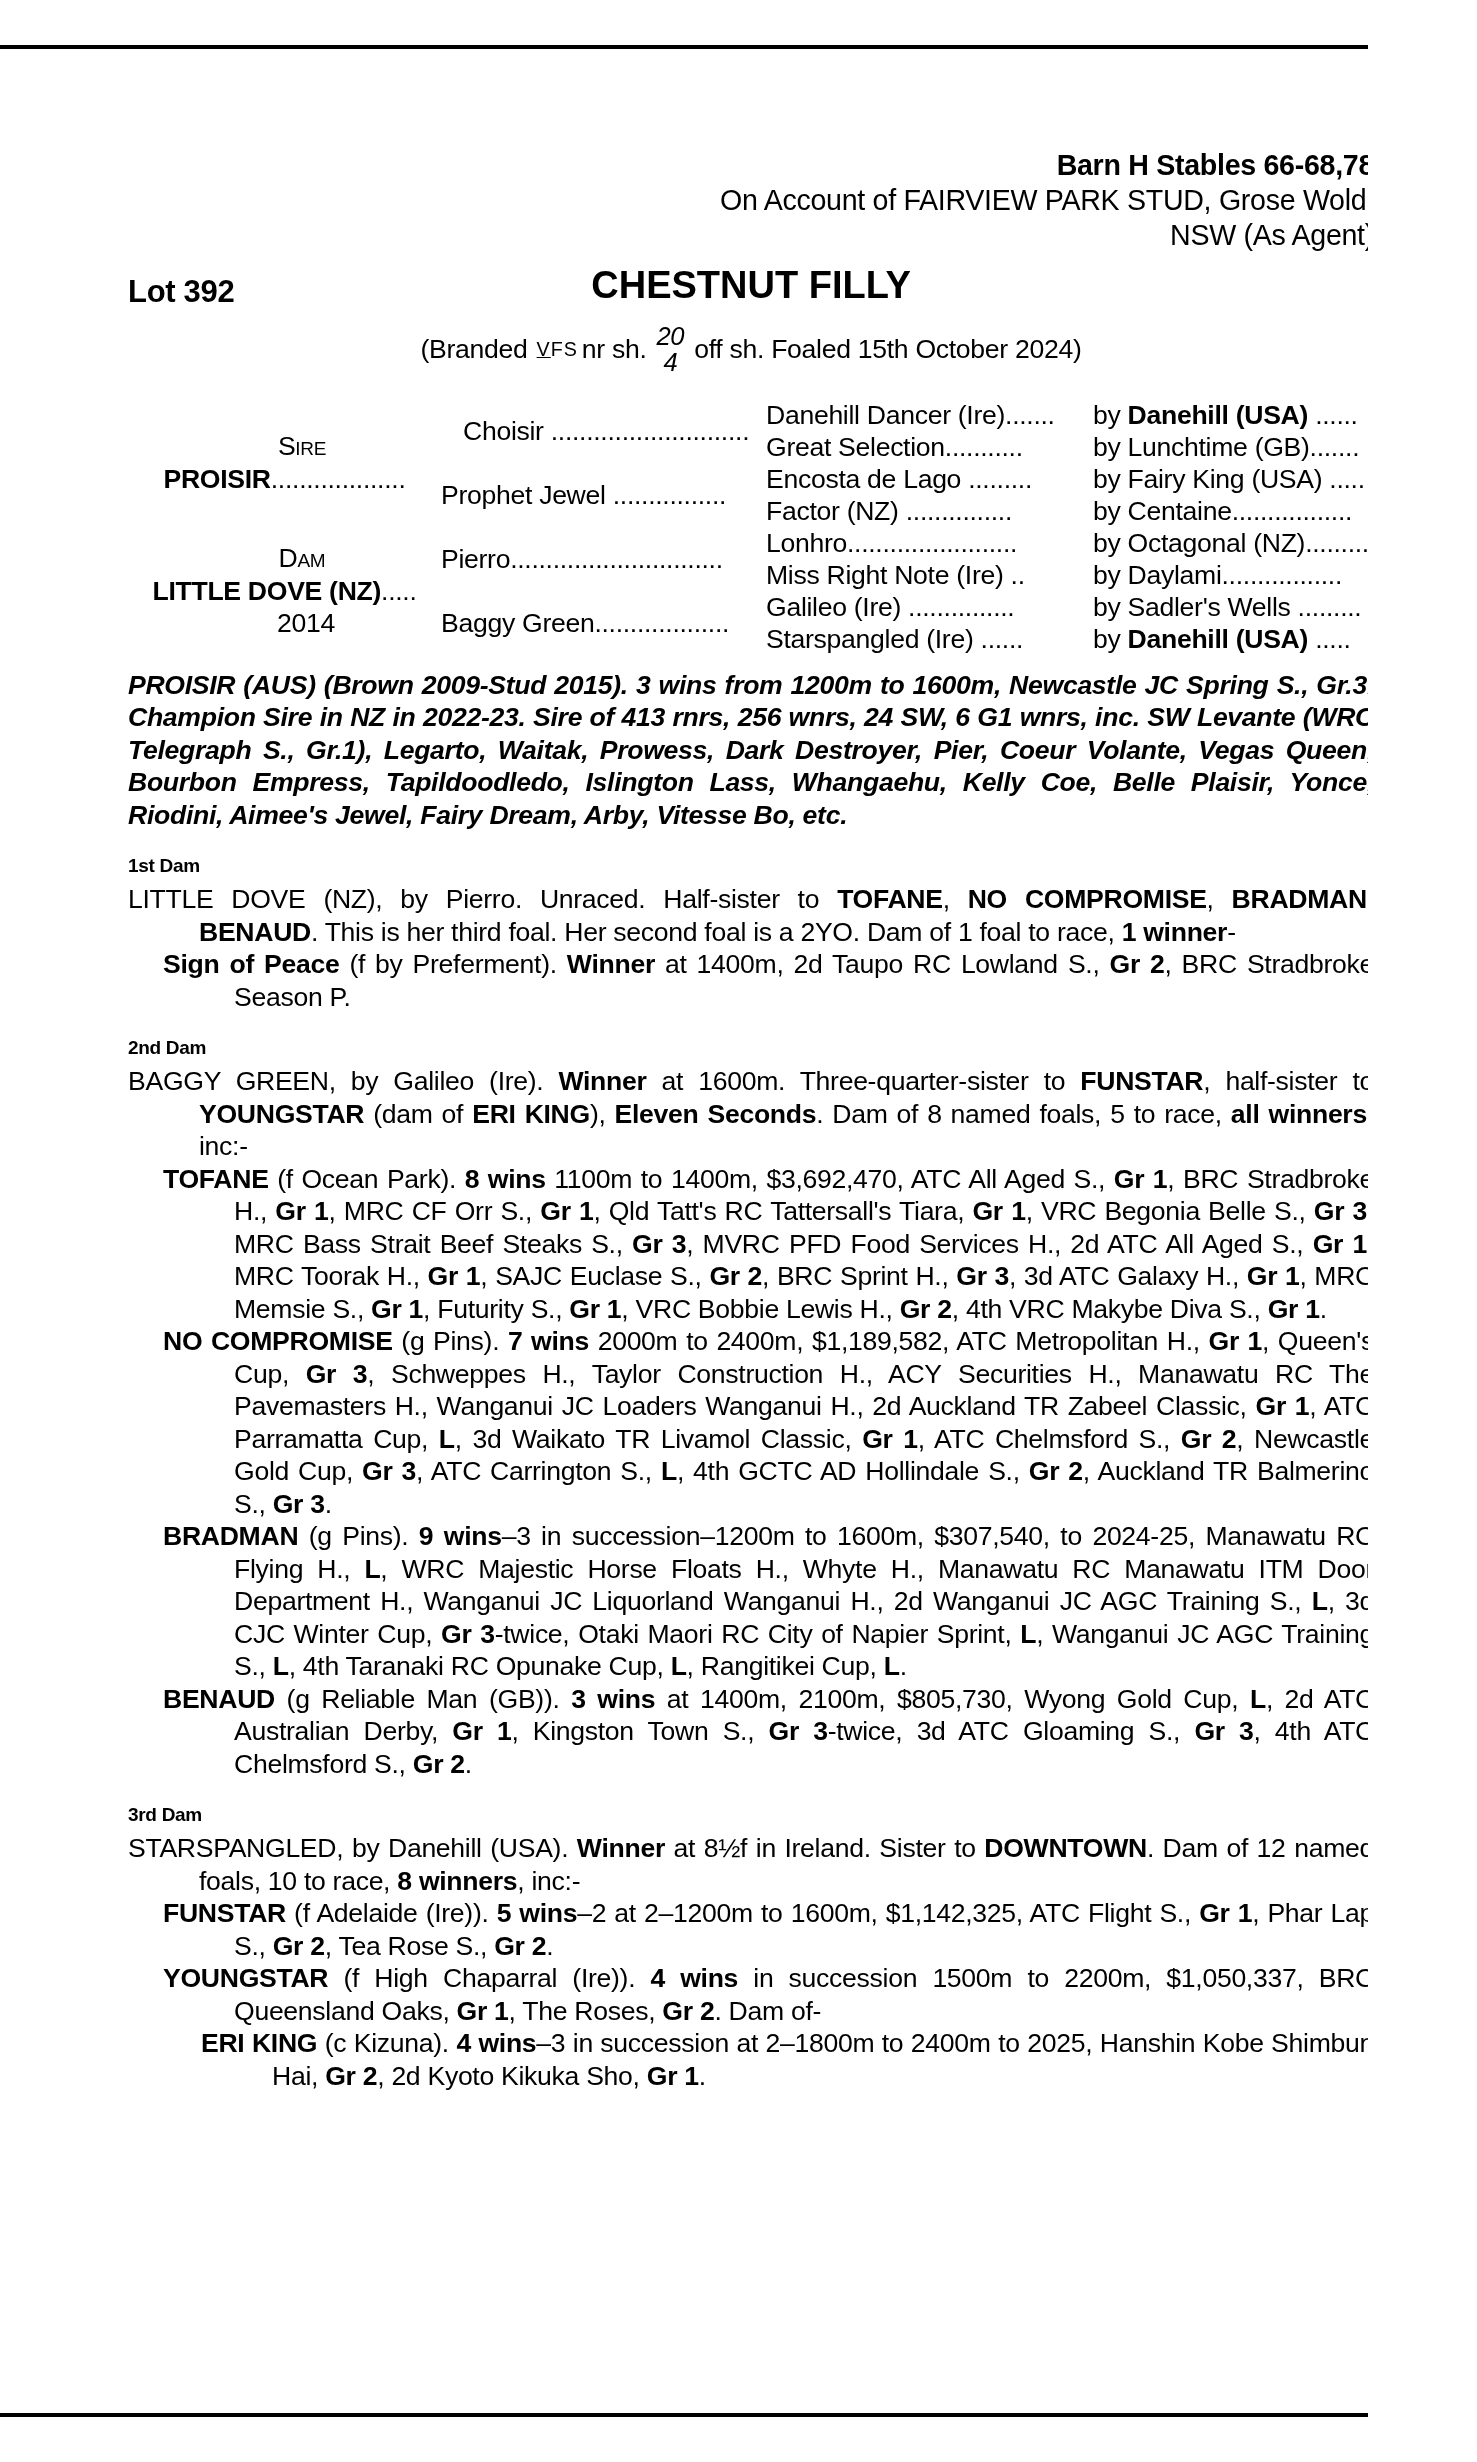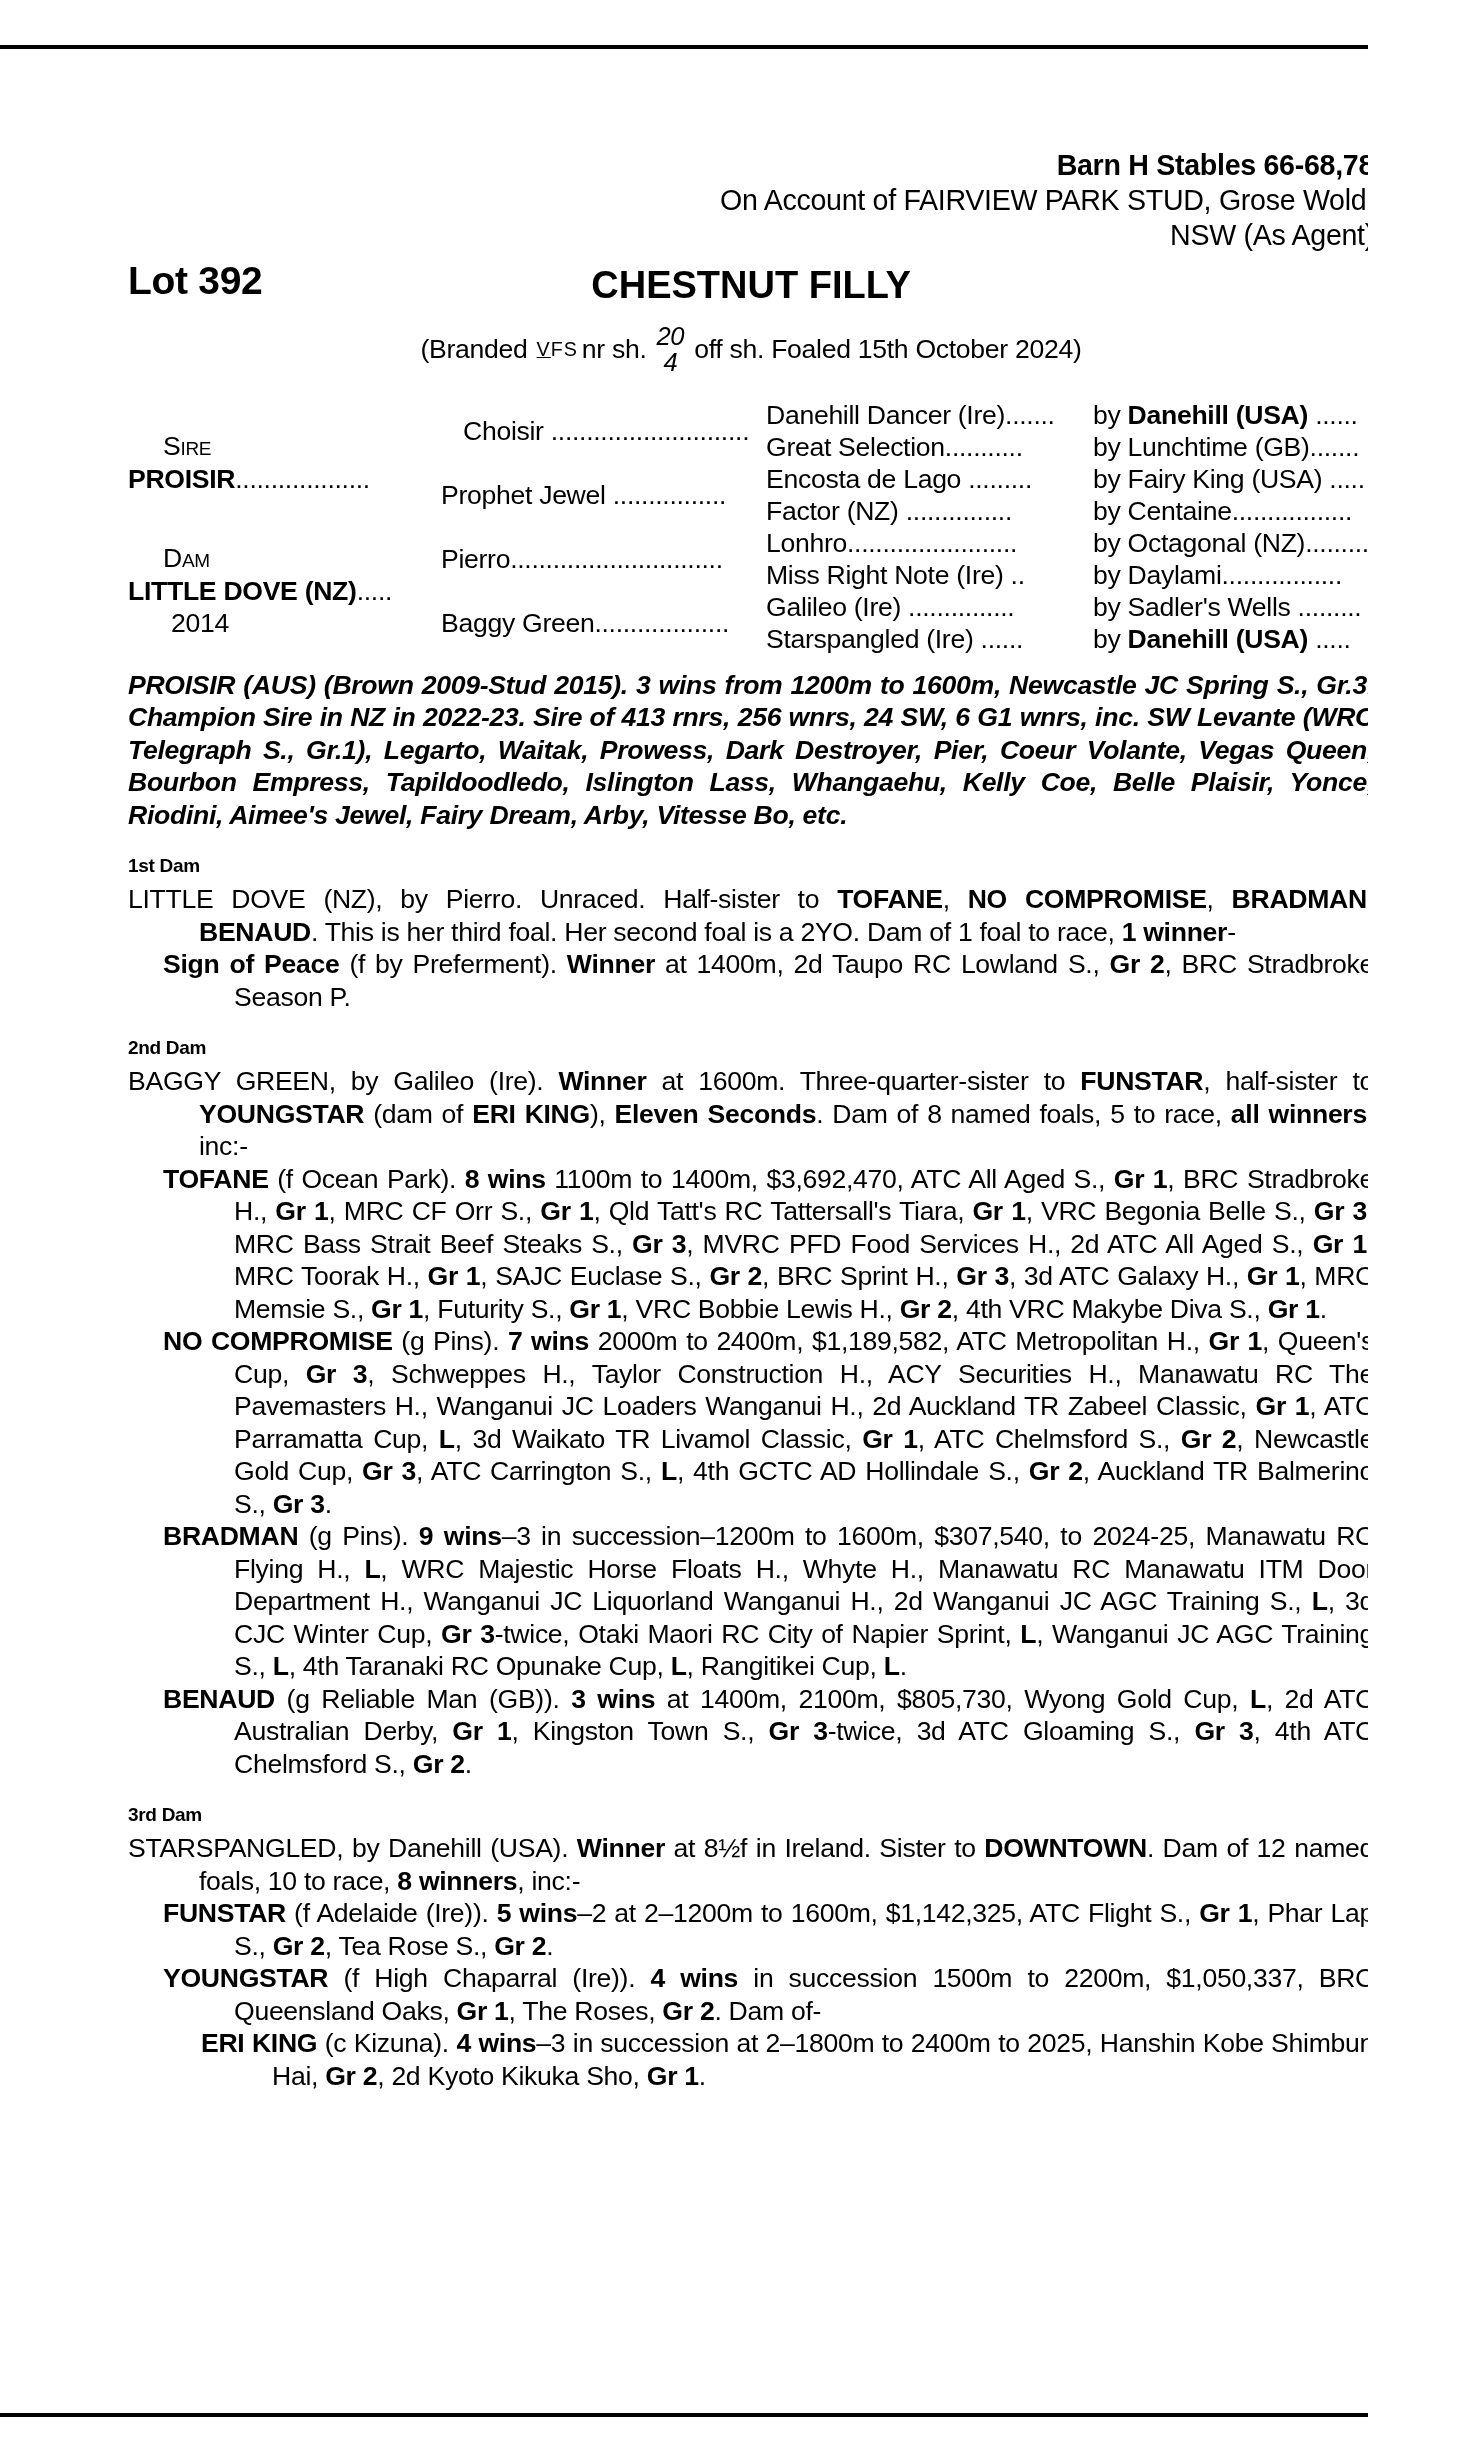--- a/index.html
+++ b/index.html
@@ -8,33 +8,33 @@
     font-family:"Liberation Sans",sans-serif;font-size:26.6px;line-height:32.5px;
     overflow:hidden;letter-spacing:-0.3px;
   }
   .rule{position:absolute;left:0;width:1478px;height:3.9px;background:#000;}
   .rule-top{top:45px;}
   .rule-bottom{top:2413px;}
   .content{position:absolute;left:128px;top:148px;width:1246px;}
   .barn{font-weight:bold;text-align:right;font-size:28.6px;line-height:35px;}
   .account{font-weight:normal;text-align:right;font-size:28.6px;line-height:35px;}
   .lot-row{position:relative;margin-top:7.9px;height:49px;}
-  .lot{position:absolute;left:0;top:4px;font-weight:bold;font-size:39px;}
+  .lot{position:absolute;left:0;top:15px;font-weight:bold;font-size:31px;}
   .title{text-align:center;font-weight:bold;font-size:38px;line-height:49px;letter-spacing:0;}
   .branded{display:flex;align-items:center;justify-content:center;height:79px;font-size:26.6px;}
   .brand{font-size:19.7px;letter-spacing:1px;margin:0 3.9px 0 2px;}
   .brand-v{text-decoration:underline;}
   .stack{display:inline-flex;flex-direction:column;align-items:center;line-height:26.6px;font-size:25.6px;margin:0 9.9px;font-style:italic;}
   .ped{
     display:grid;grid-template-columns:313px 325px 327px 281px;
     grid-auto-rows:32px;align-items:center;margin-top:9.9px;
     white-space:nowrap;font-size:26.6px;
   }
   .ped > div{overflow:hidden;}
-  .ped-block{display:flex;flex-direction:column;justify-content:center;}
+  .ped-block{display:flex;flex-direction:column;justify-content:center;text-align:center;}
   .ped-label{font-variant:small-caps;padding-left:35px;}
   .ped-year{padding-left:43px;}
   .g1a{grid-column:1;grid-row:1/5;}
   .g1b{grid-column:1;grid-row:5/9;}
   .g2a{grid-column:2;grid-row:1/3;margin-left:22px;}
   .g2b{grid-column:2;grid-row:3/5;}
   .g2c{grid-column:2;grid-row:5/7;}
   .g2d{grid-column:2;grid-row:7/9;}
   .g3{grid-column:3;}
   .g4{grid-column:4;}

